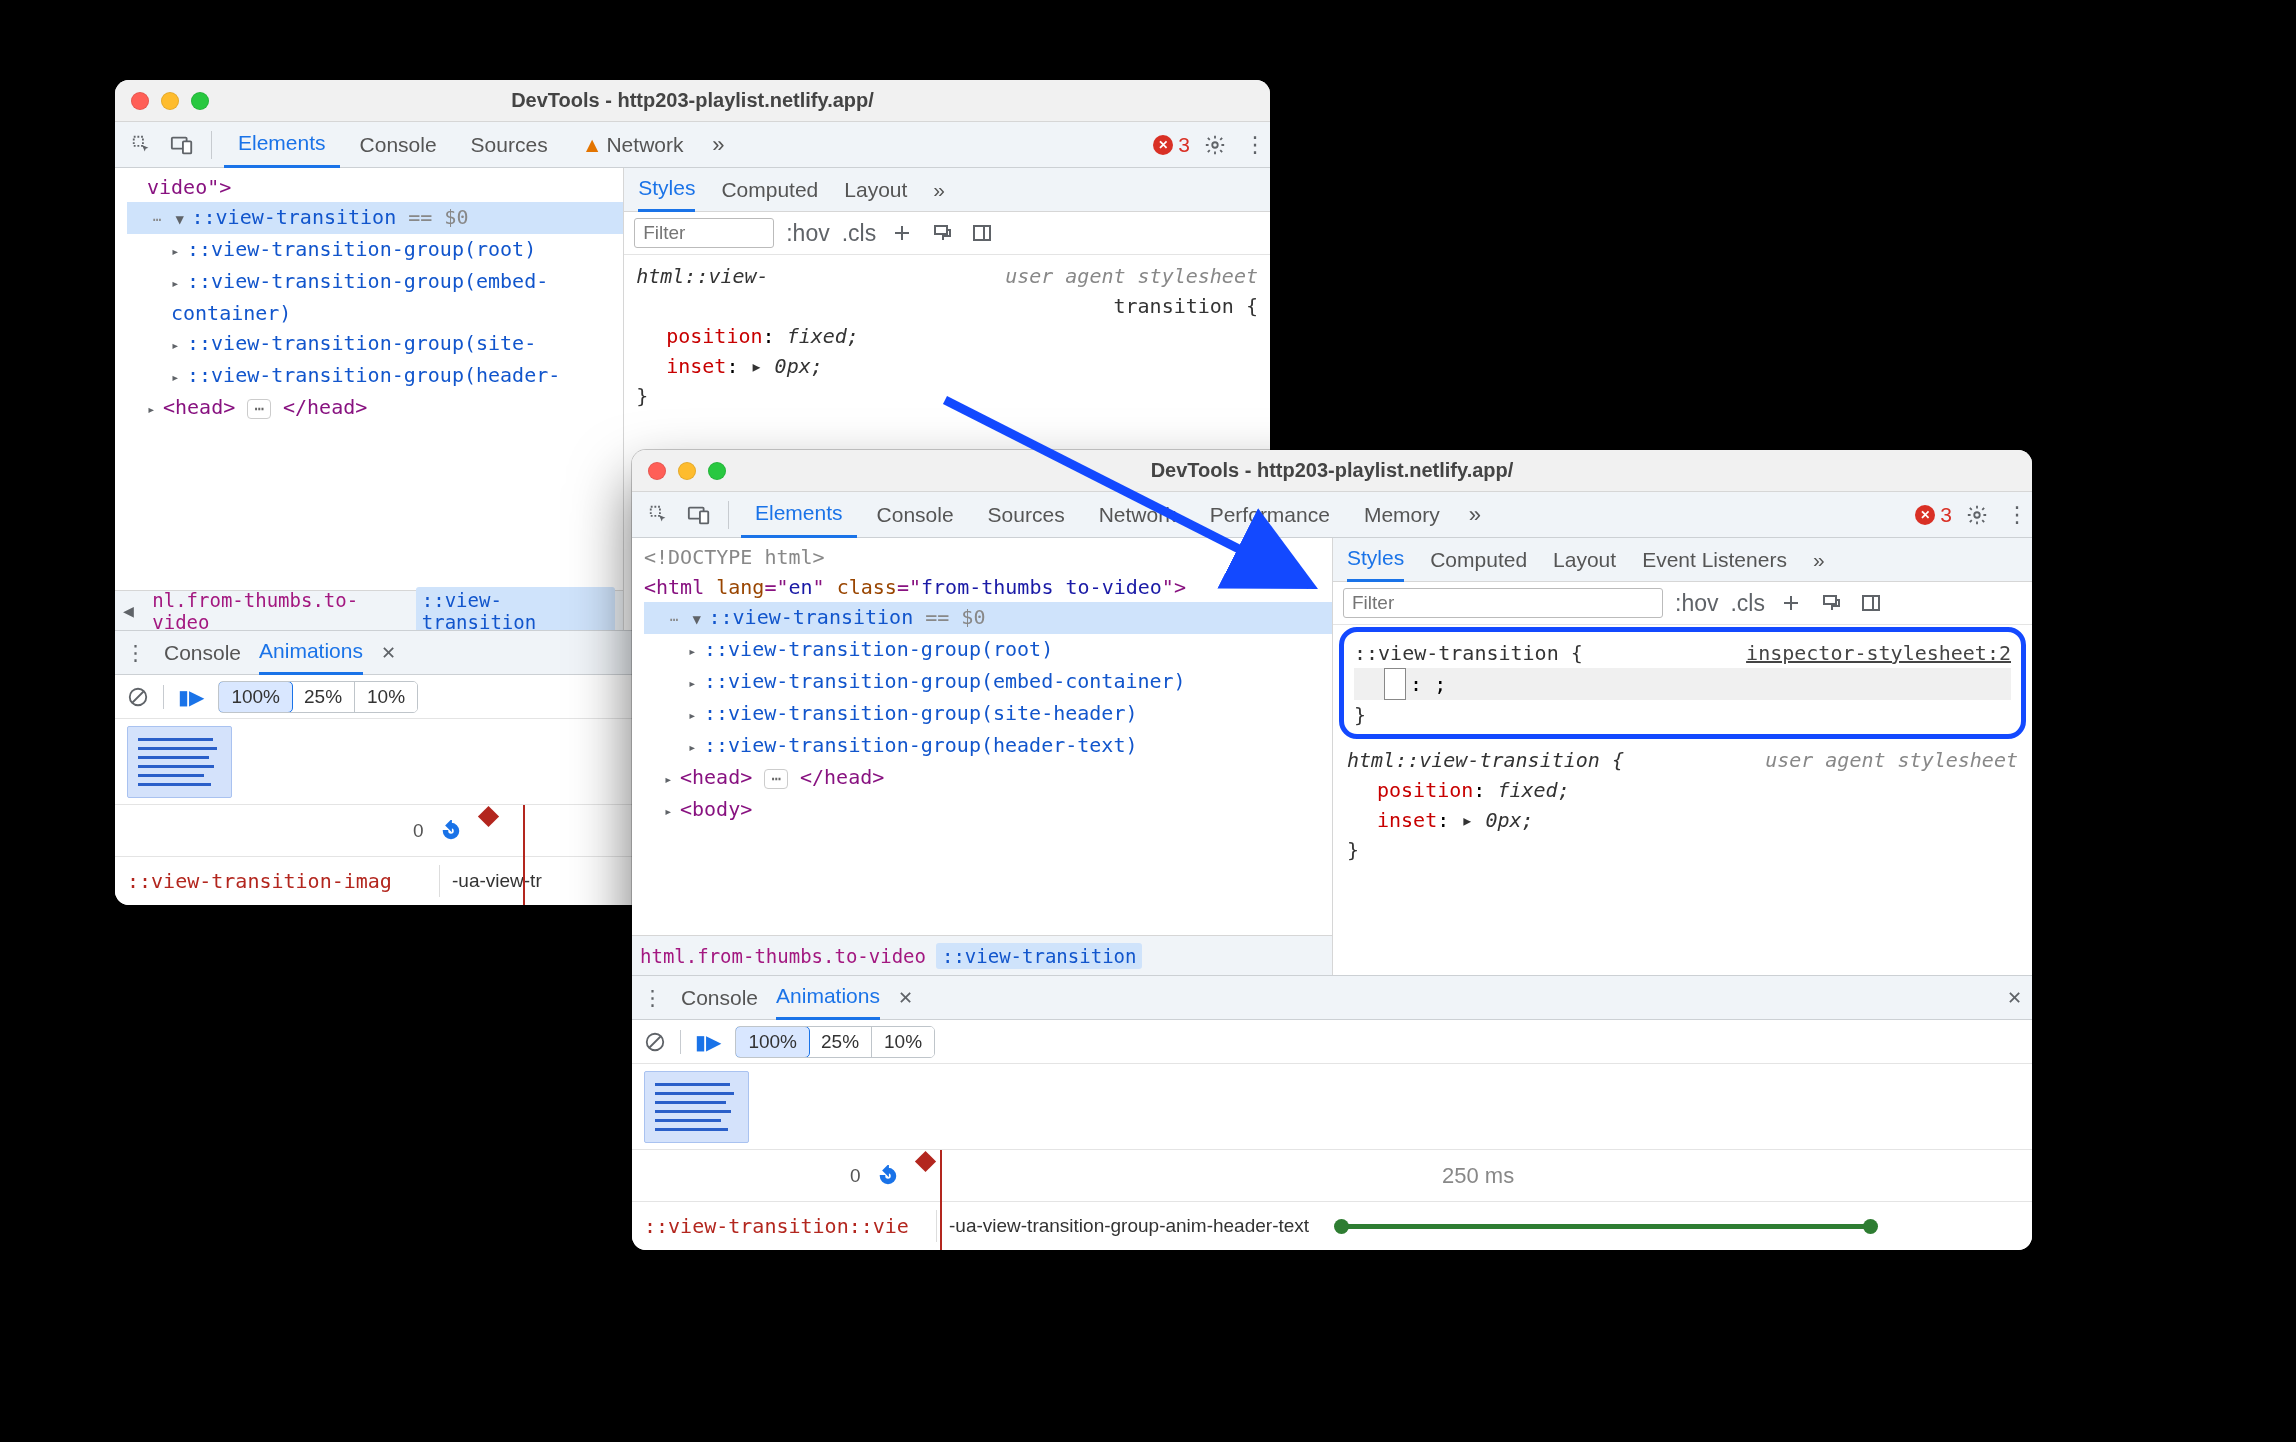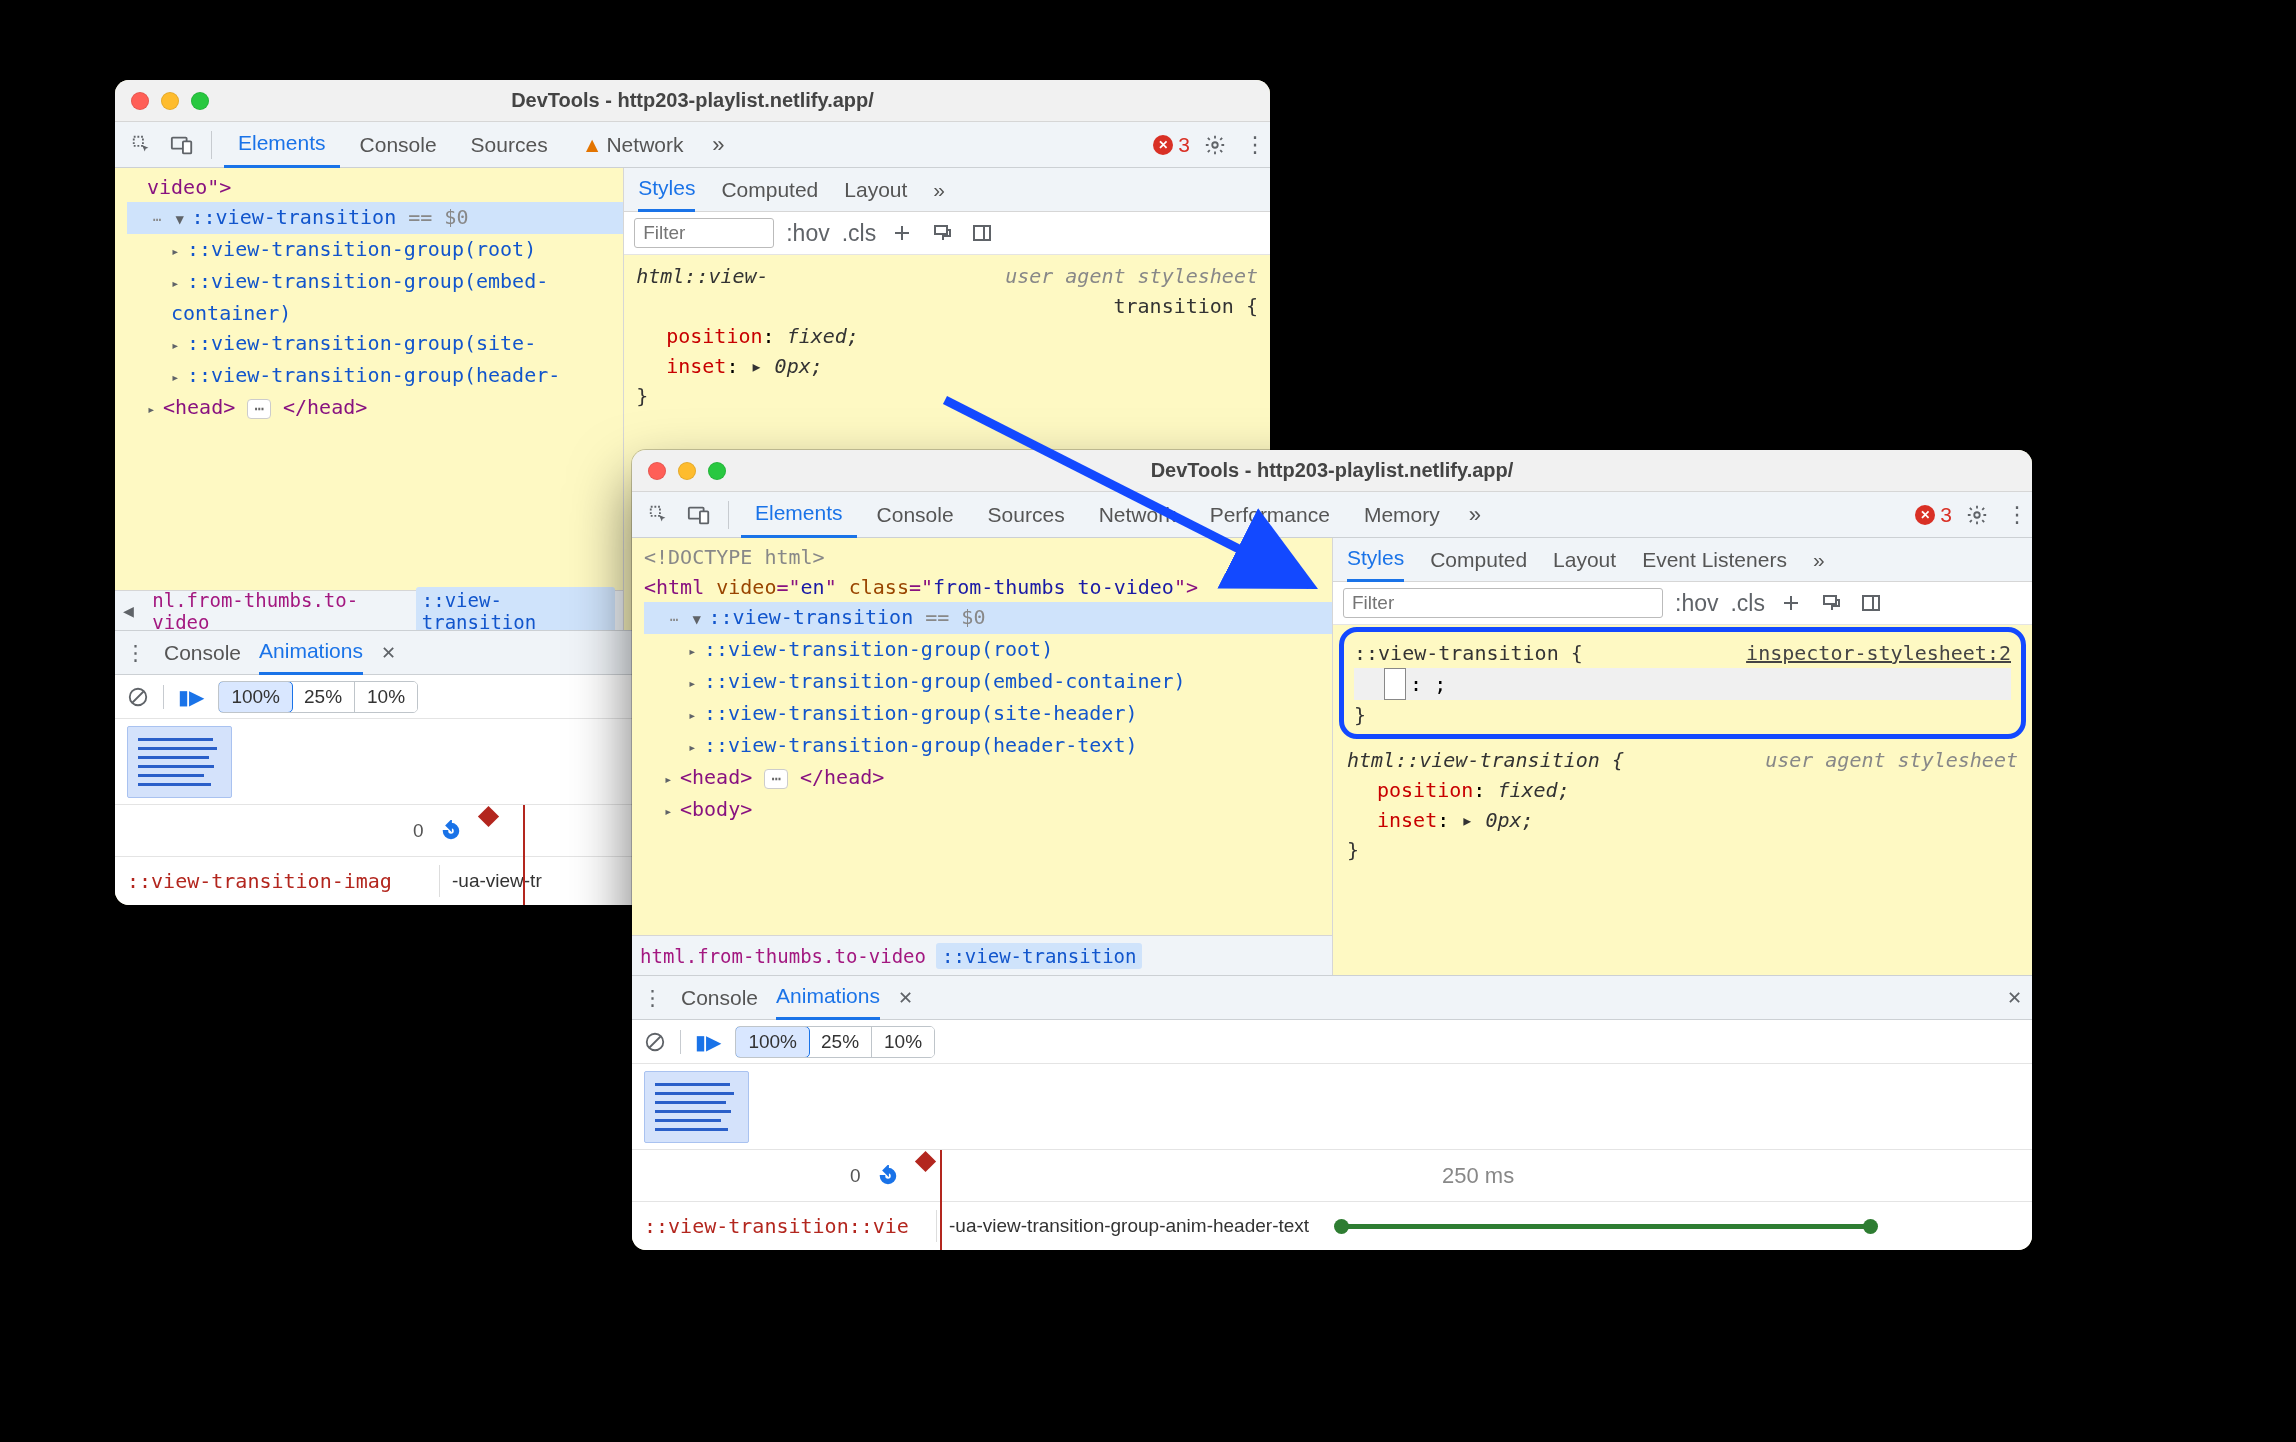--- a/index.html
+++ b/index.html
@@ -6,21 +6,21 @@
   body {
     background: #000;
     font-family: -apple-system, BlinkMacSystemFont, "Segoe UI", Helvetica, Arial, sans-serif;
     width: 2296px;
     height: 1442px;
     font-size: 21px;
     position: relative;
   }
   .window {
     position: absolute;
-    background: #fef9c3;
+    background: #ffffff;
     border-radius: 14px;
     box-shadow: 0 30px 60px rgba(0,0,0,.55), 0 0 0 1px rgba(0,0,0,.2);
     overflow: hidden;
     display: flex;
     flex-direction: column;
   }
   
   .titlebar {
     display: flex;
     align-items: center;
@@ -414,21 +414,21 @@
           <path d="M12 2v3M12 19v3M4.2 4.2l2.1 2.1M17.7 17.7l2.1 2.1M2 12h3M19 12h3M4.2 19.8l2.1-2.1M17.7 6.3l2.1-2.1"></path>
         </svg>
     </span>
     <span class="kebab">⋮</span>
   </div>
 
   <div class="bodysplit">
     <div class="dompane">
       <div class="domtree">
         <div class="node"><span style="color:#888;">&lt;!DOCTYPE html&gt;</span></div>
-        <div class="node"><span class="tag">&lt;html </span><span style="color:#994500">video</span><span class="tag">="</span><span style="color:#1a1aa6">en</span><span class="tag">" </span><span style="color:#994500">class</span><span class="tag">="</span><span style="color:#1a1aa6">from-thumbs to-video</span><span class="tag">"&gt;</span></div>
+        <div class="node"><span class="tag">&lt;html </span><span style="color:#994500">lang</span><span class="tag">="</span><span style="color:#1a1aa6">en</span><span class="tag">" </span><span style="color:#994500">class</span><span class="tag">="</span><span style="color:#1a1aa6">from-thumbs to-video</span><span class="tag">"&gt;</span></div>
         <div class="node indent1 selected"><span class="threedots">⋯</span> <span class="tri">▼</span><span class="pseudo">::view-transition</span> <span class="eqvar">== $0</span></div>
         <div class="node indent2"><span class="tri">▸</span><span class="pseudo">::view-transition-group(root)</span></div>
         <div class="node indent2"><span class="tri">▸</span><span class="pseudo">::view-transition-group(embed-container)</span></div>
         <div class="node indent2"><span class="tri">▸</span><span class="pseudo">::view-transition-group(site-header)</span></div>
         <div class="node indent2"><span class="tri">▸</span><span class="pseudo">::view-transition-group(header-text)</span></div>
         <div class="node indent1"><span class="tri">▸</span><span class="tag">&lt;head&gt;</span> <span class="ellipsisbox">⋯</span> <span class="tag">&lt;/head&gt;</span></div>
         <div class="node indent1"><span class="tri">▸</span><span class="tag">&lt;body&gt;</span></div>
       </div>
       <div class="crumbbar">
         <span class="crumb-tag">html.from-thumbs.to-video</span>

